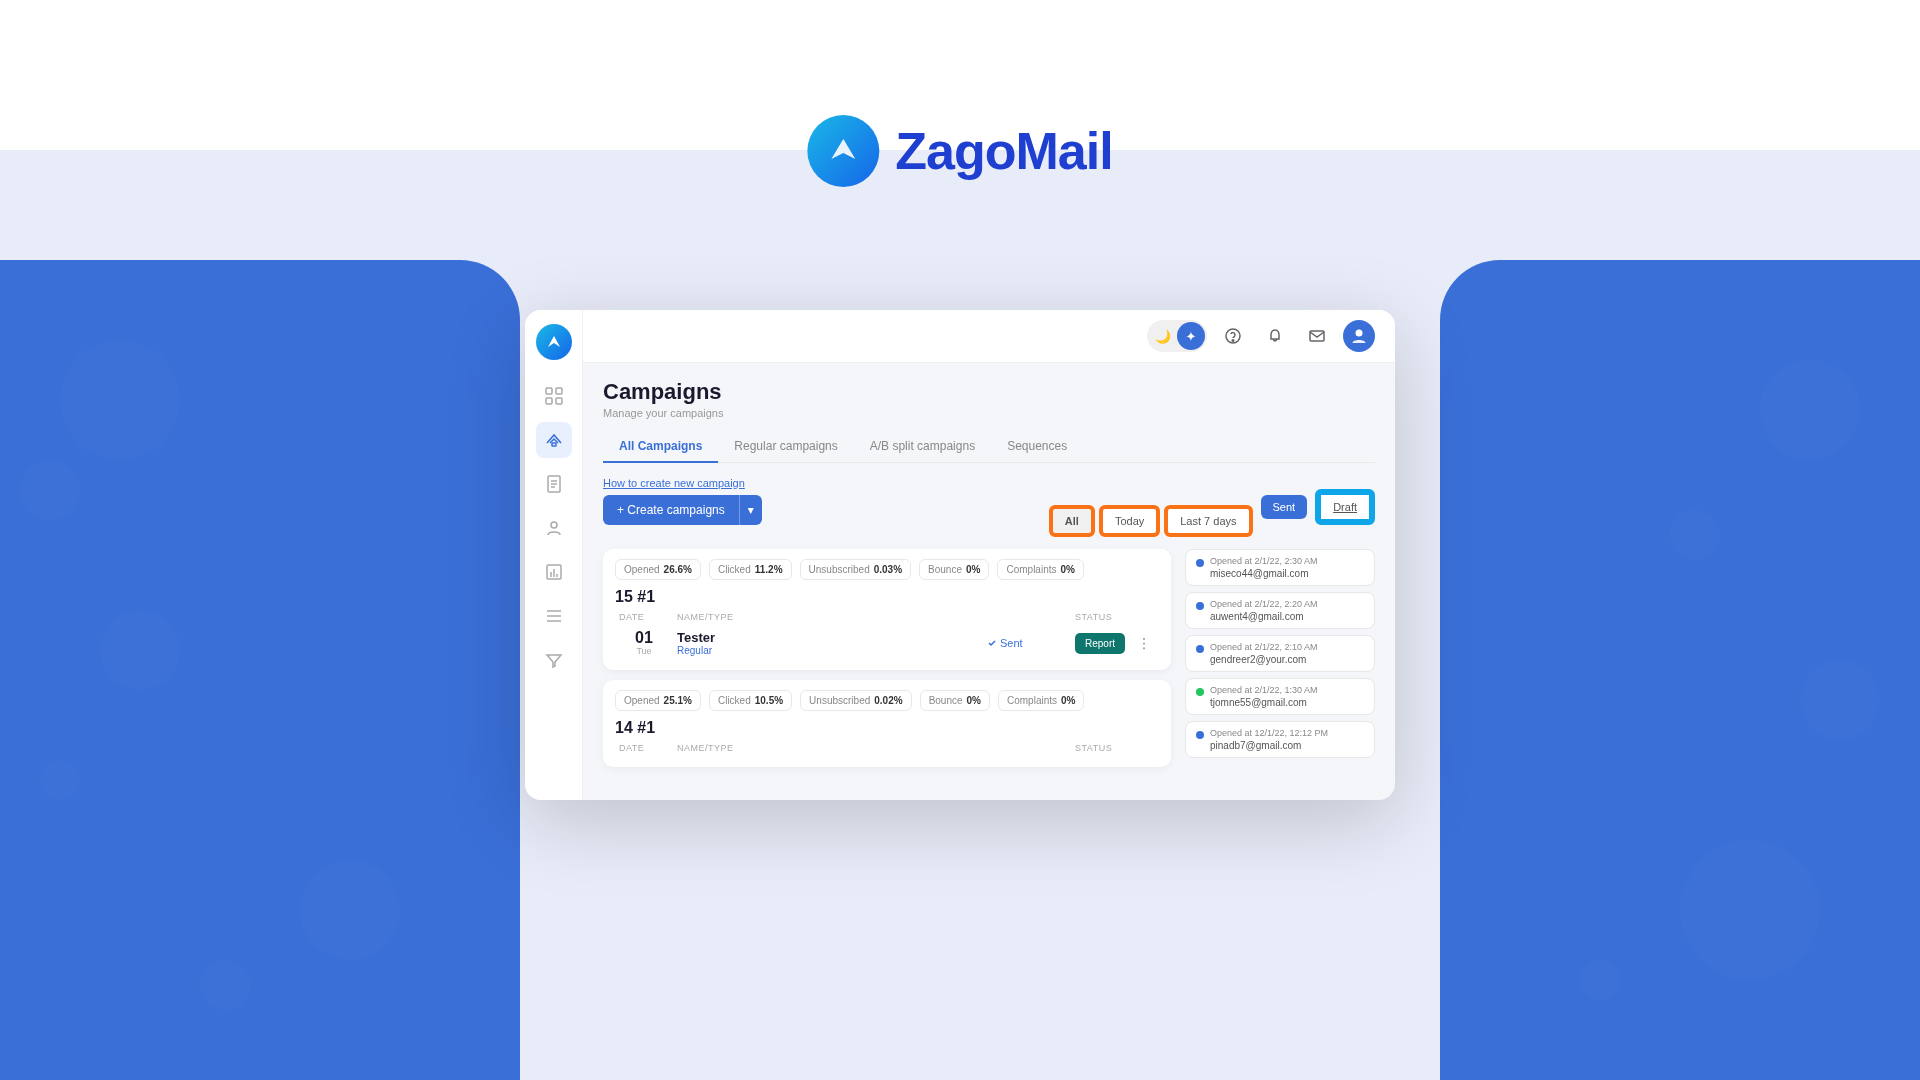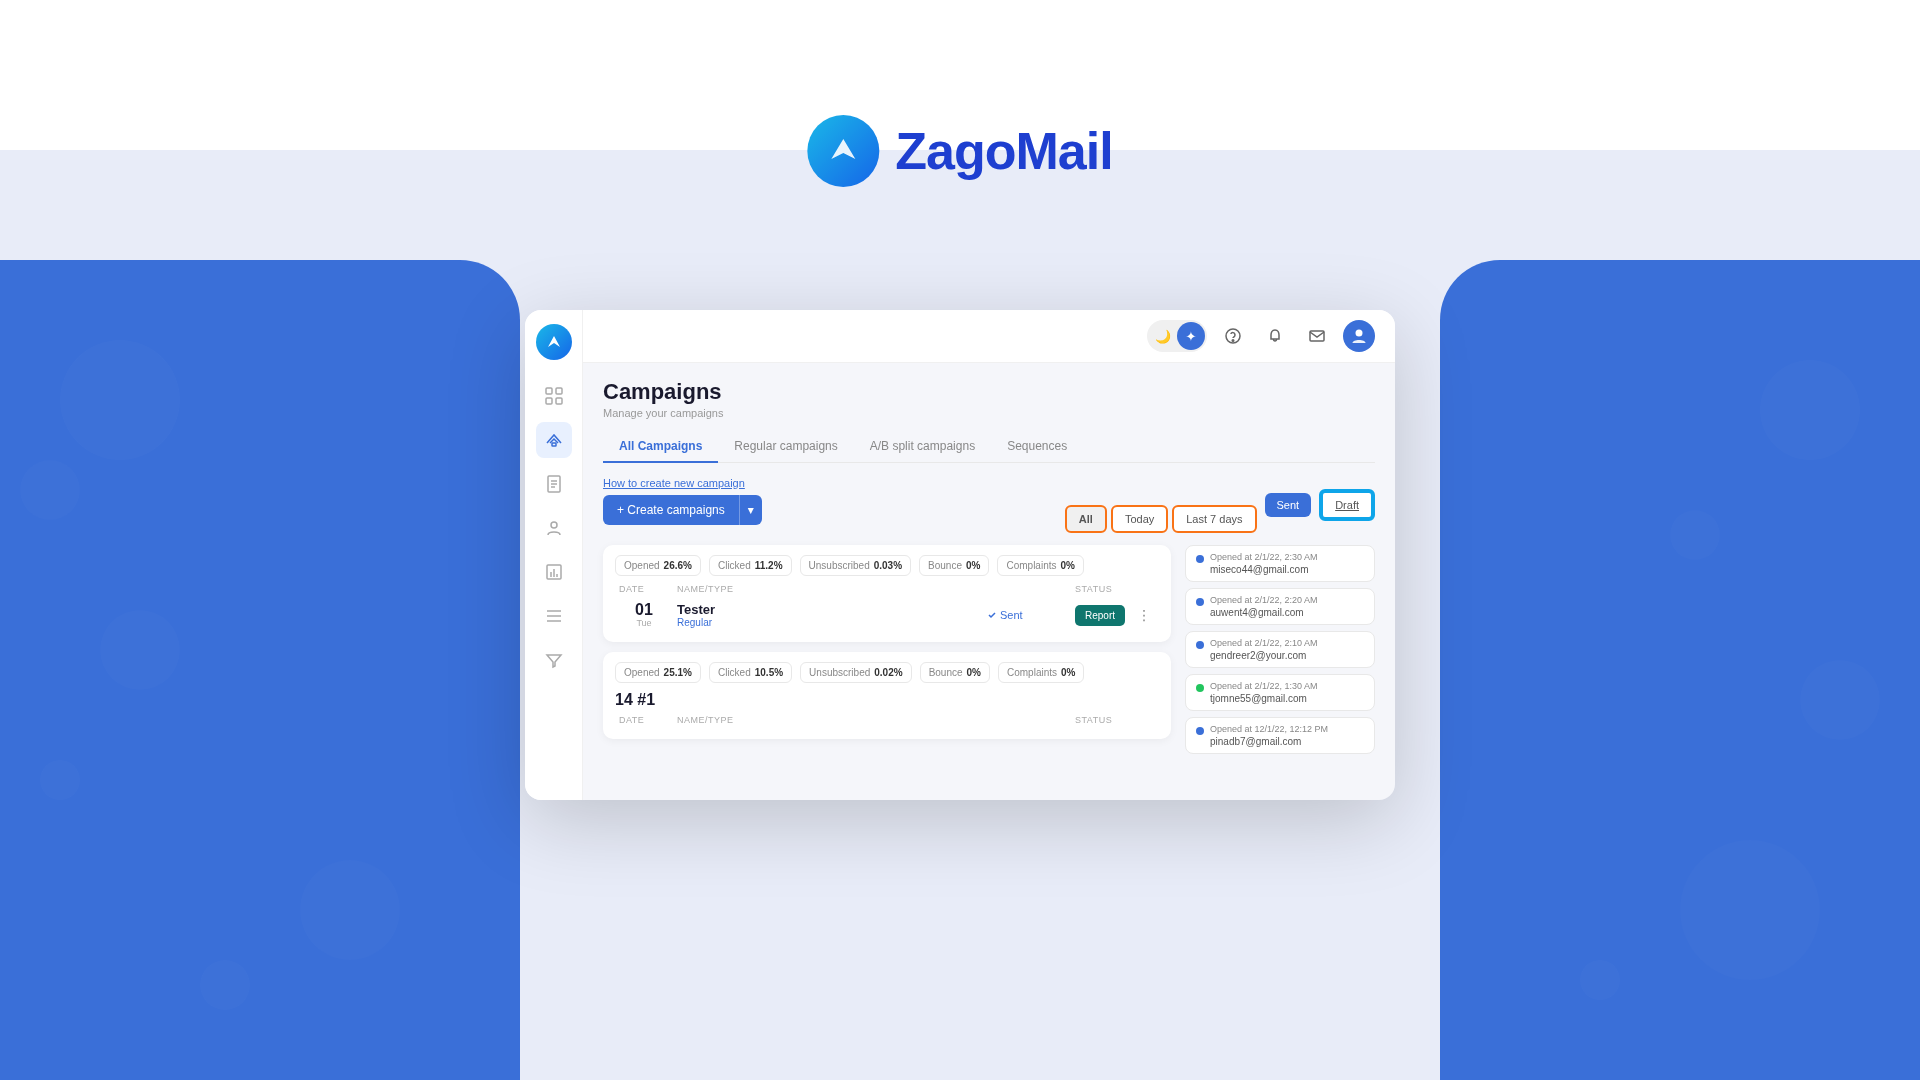--- a/index.html
+++ b/index.html
@@ -259,21 +259,21 @@
       cursor: pointer;
     }
     .filter-buttons {
       display: flex;
       align-items: center;
       gap: 4px;
     }
     .filter-btn {
       padding: 6px 12px;
       font-size: 11px;
-      border: 2px solid #f97316;
+      border: 4px solid #f97316;
       border-radius: 6px;
       cursor: pointer;
       background: #fff;
       color: #555;
       margin-top: 28px;
     }
     .filter-btn.active {
       background: #f0f0f0;
       font-weight: 600;
     }
@@ -285,21 +285,21 @@
       cursor: pointer;
       margin-left: 4px;
     }
     .status-btn.sent {
       background: #3a6fd8;
       color: white;
     }
     .status-btn.draft {
       background: #fff;
       color: #555;
-      border: 4px solid #0ea5e9;
+      border: 6px solid #0ea5e9;
       text-decoration: underline;
     }
 
     
     .content-split {
       display: flex;
       gap: 14px;
       height: calc(100% - 130px);
     }
     .left-panel {
@@ -646,20 +646,21 @@
               </div>
               <div class="stat-item">
                 <span class="stat-label">Bounce</span>
                 <span class="stat-value">0%</span>
               </div>
               <div class="stat-item">
                 <span class="stat-label">Complaints</span>
                 <span class="stat-value">0%</span>
               </div>
             </div>
+            <div class="campaign-number">15 #1</div>
             <div class="campaign-table-header">
               <span class="col-date">DATE</span>
               <span class="col-name">NAME/TYPE</span>
               <span class="col-status">STATUS</span>
             </div>
             <div class="campaign-row">
               <div class="date-box">
                 <div class="date-num">01</div>
                 <div class="date-day">Tue</div>
               </div>

